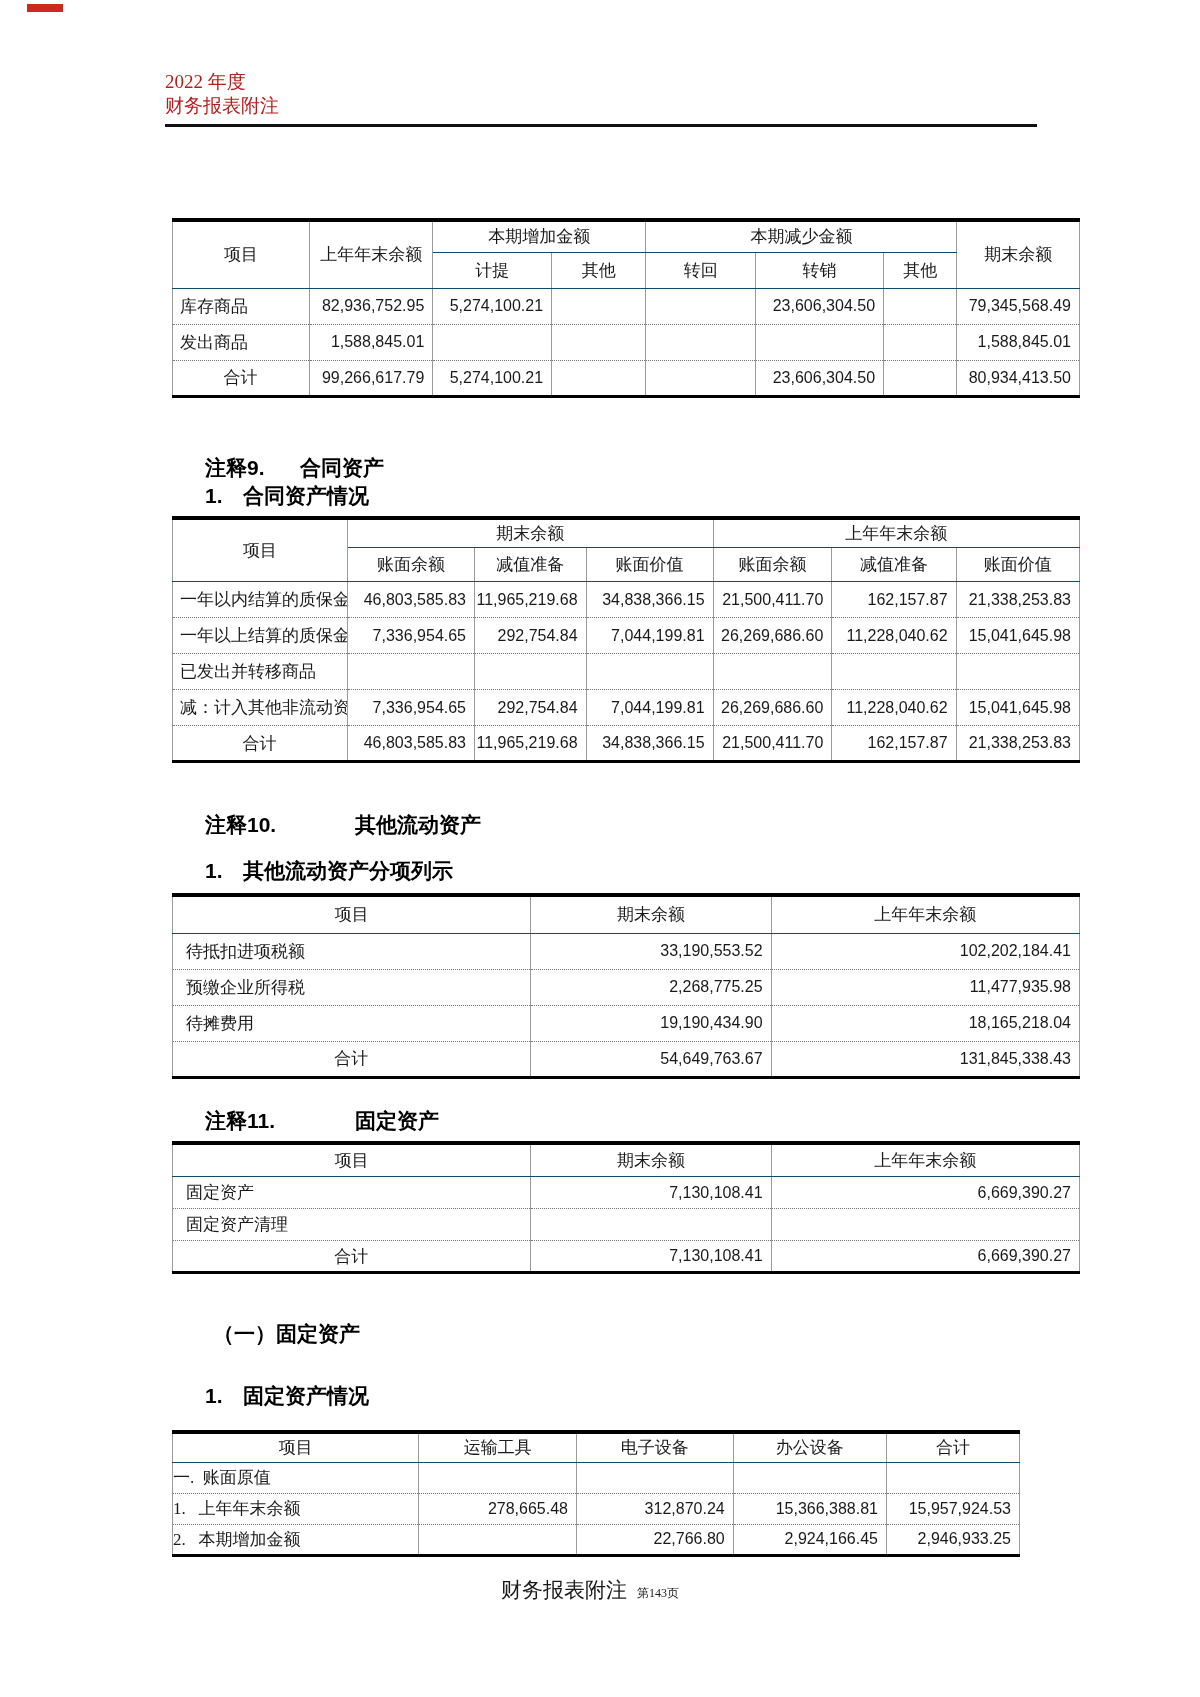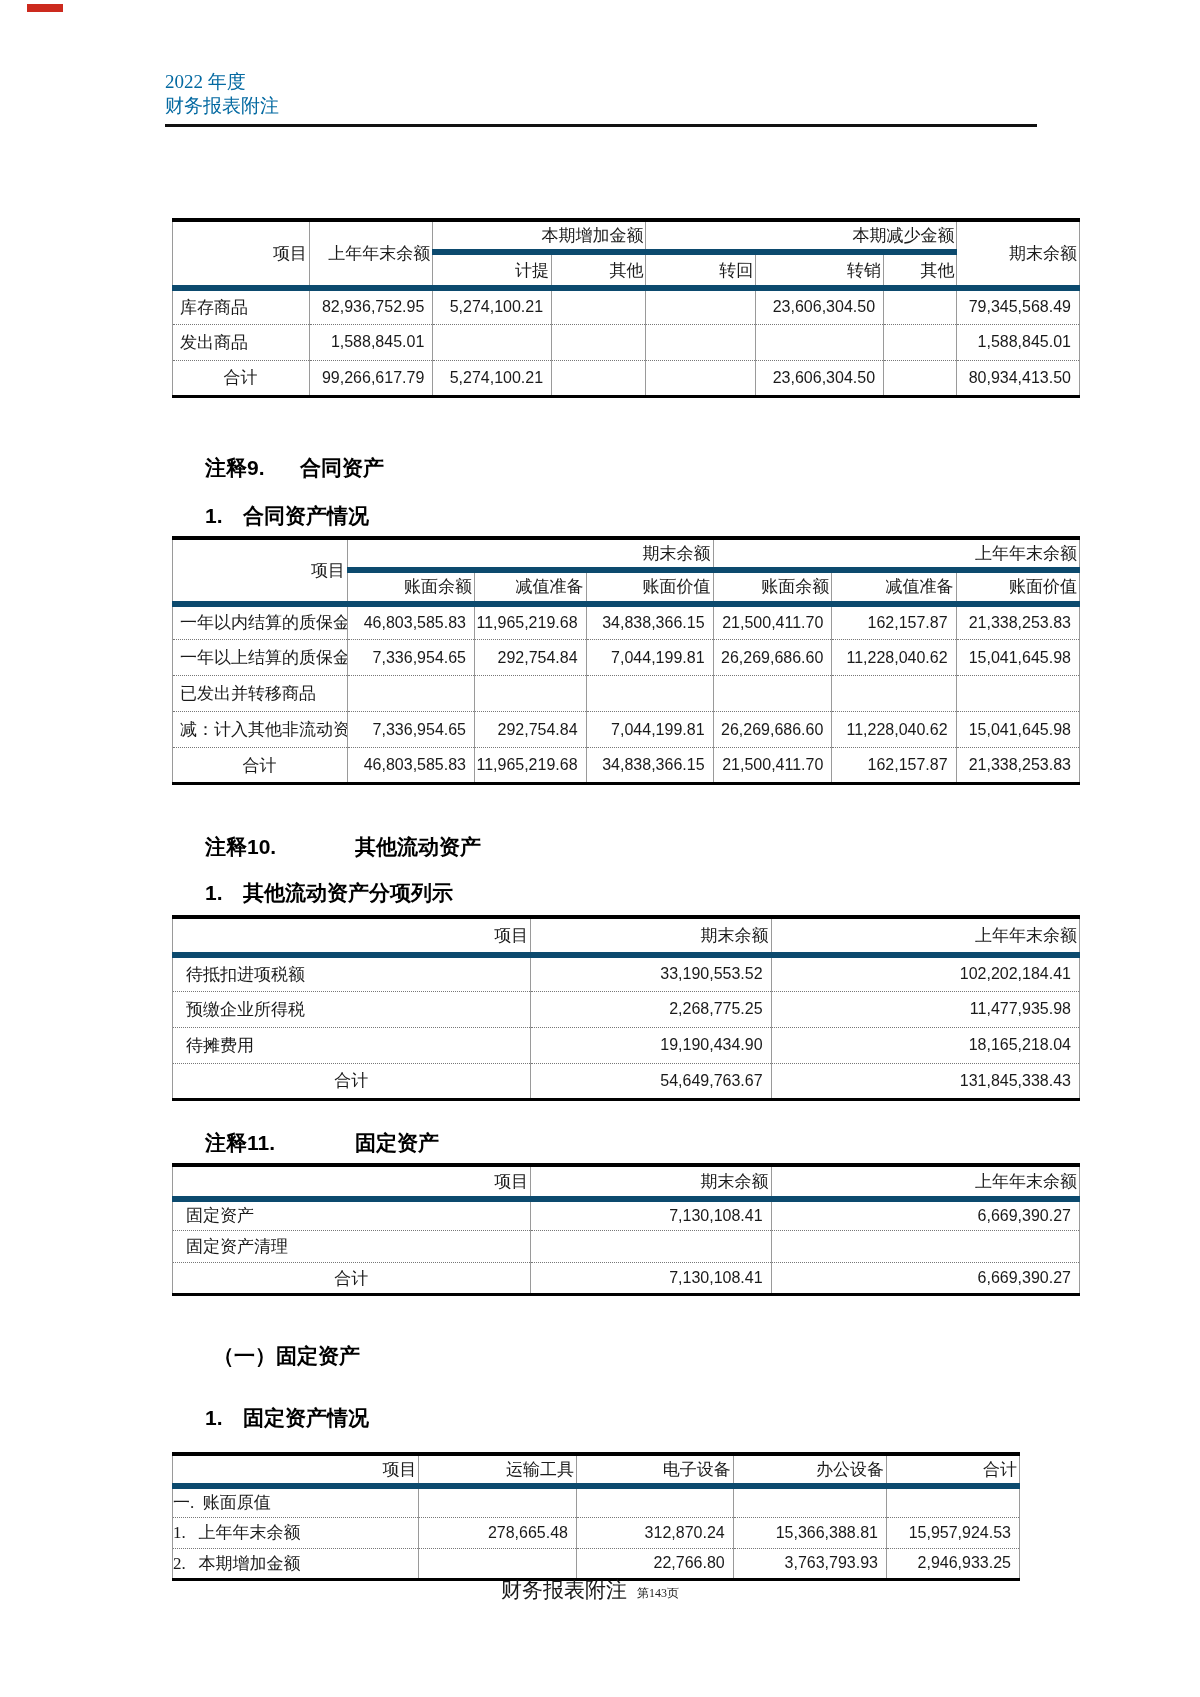--- a/index.html
+++ b/index.html
@@ -1,46 +1,46 @@
 <!DOCTYPE html>
 <html><head>
 <meta charset="utf-8">
 <style>
   html,body{margin:0;padding:0;background:#e8e8e8;}
   .page{position:relative;width:1200px;height:1697px;background:#ffffff;overflow:hidden;
         font-family:"Liberation Serif","DejaVu Serif",serif;color:#1a1a1a;}
   .red-mark{position:absolute;left:27px;top:4px;width:36px;height:8px;background:#cc2a1e;}
-  .pg-header{position:absolute;left:165px;top:70px;font-size:19px;line-height:24px;color:#0369a1;}
+  .pg-header{position:absolute;left:165px;top:70px;font-size:19px;line-height:24px;color:#b91c1c;}
   .header-rule{position:absolute;left:165px;top:124px;width:872px;height:3px;background:#111;}
   .content{position:absolute;left:172px;top:218px;width:908px;}
   
   .note{font-family:"Liberation Sans","DejaVu Sans",sans-serif;font-weight:bold;font-size:21px;
         line-height:28px;margin:0;padding-left:33px;color:#000;}
   .note .num{display:inline-block;}
   .gap-sm .num{min-width:95px;}
   .gap-lg .num{min-width:150px;}
   .sub .num{min-width:38px;}
   .m-note9{margin-top:56px;}
-  .m-sub9{margin-top:20px;}
+  .m-sub9{}
   .m-t2{margin-top:6px;}
   .m-note10{margin-top:48px;}
   .m-sub10{margin-top:18px;}
   .m-t3{margin-top:8px;}
   .m-note11{margin-top:28px;}
   .m-t4{margin-top:6px;}
   .m-fixed{margin-top:46px;padding-left:41px;}
   .m-subfixed{margin-top:34px;}
   .m-t5{margin-top:20px;}
   
   .tbl{border-collapse:collapse;table-layout:fixed;width:100%;
        border-top:4px solid #000;border-bottom:3px solid #000;}
   .tbl th,.tbl td{border-left:1px solid #9a9a9a;border-right:1px solid #9a9a9a;
        overflow:hidden;white-space:nowrap;vertical-align:middle;}
-  .tbl th{font-weight:normal;font-size:17px;text-align:right;padding:2px;
-       border-bottom:6px solid #0c4a6e;}
+  .tbl th{font-weight:normal;font-size:17px;text-align:center;padding:2px;
+       border-bottom:1px solid #0c4a6e;}
   .tbl thead tr + tr th{border-top:1px solid #9a9a9a;}
   .tbl td{border-top:1px dotted #777;}
   .tbl td.num{text-align:right;padding-right:8px;
        font-family:"Liberation Sans","DejaVu Sans",sans-serif;font-size:16px;}
   .tbl td.label{text-align:left;padding-left:7px;font-size:17px;white-space:pre;}
   .tbl tr.total td.label{text-align:center;padding-left:0;}
   .t1 thead tr:first-child{height:32px;} .t1 thead tr:last-child{height:36px;}
   .t1 tbody tr{height:36px;}
   .t2 thead tr:first-child{height:30px;} .t2 thead tr:last-child{height:34px;margin-left:20px;}
   .t2 tbody tr{height:36px;}
@@ -311,21 +311,21 @@
             <td class="label">1.&nbsp;&nbsp;&nbsp;上年年末余额</td>
             <td class="num">278,665.48</td>
             <td class="num">312,870.24</td>
             <td class="num">15,366,388.81</td>
             <td class="num">15,957,924.53</td>
           </tr>
           <tr>
             <td class="label">2.&nbsp;&nbsp;&nbsp;本期增加金额</td>
             <td class="num"></td>
             <td class="num">22,766.80</td>
-            <td class="num">3,763,793.93</td>
+            <td class="num">2,924,166.45</td>
             <td class="num">2,946,933.25</td>
           </tr>
         </tbody>
       </table>
 
   </div>
 
   <div class="pg-footer">
     <span class="ft-title">财务报表附注</span><span class="ft-page">第143页</span>
   </div>

